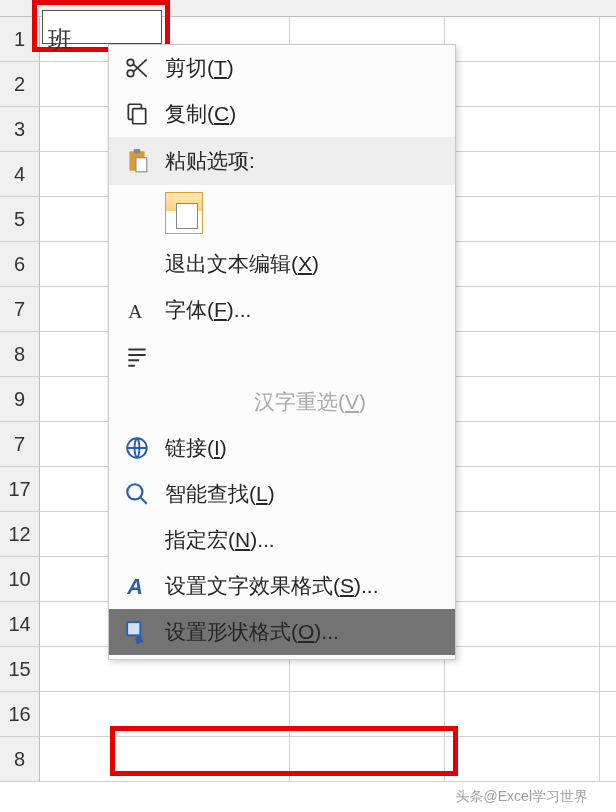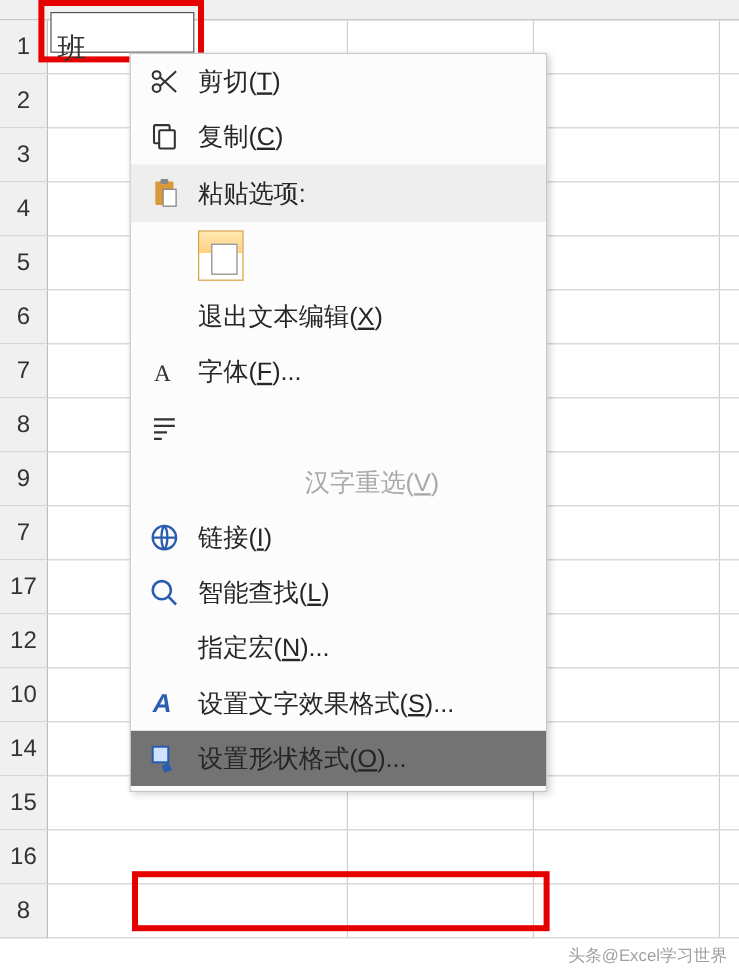--- a/index.html
+++ b/index.html
@@ -144,21 +144,21 @@
       top: 726px;
       width: 348px;
       height: 50px;
       border: 5px solid #e60000;
       z-index: 20;
       pointer-events: none;
     }
     .watermark {
       position: absolute;
       bottom: 6px;
-      right: 10px;
+      right: 28px;
       font-size: 14px;
       color: rgba(80,80,80,0.55);
       z-index: 30;
     }
   </style>
 </head>
 <body>
 
 <div class="sheet">
   <div class="col-header-top"></div>

